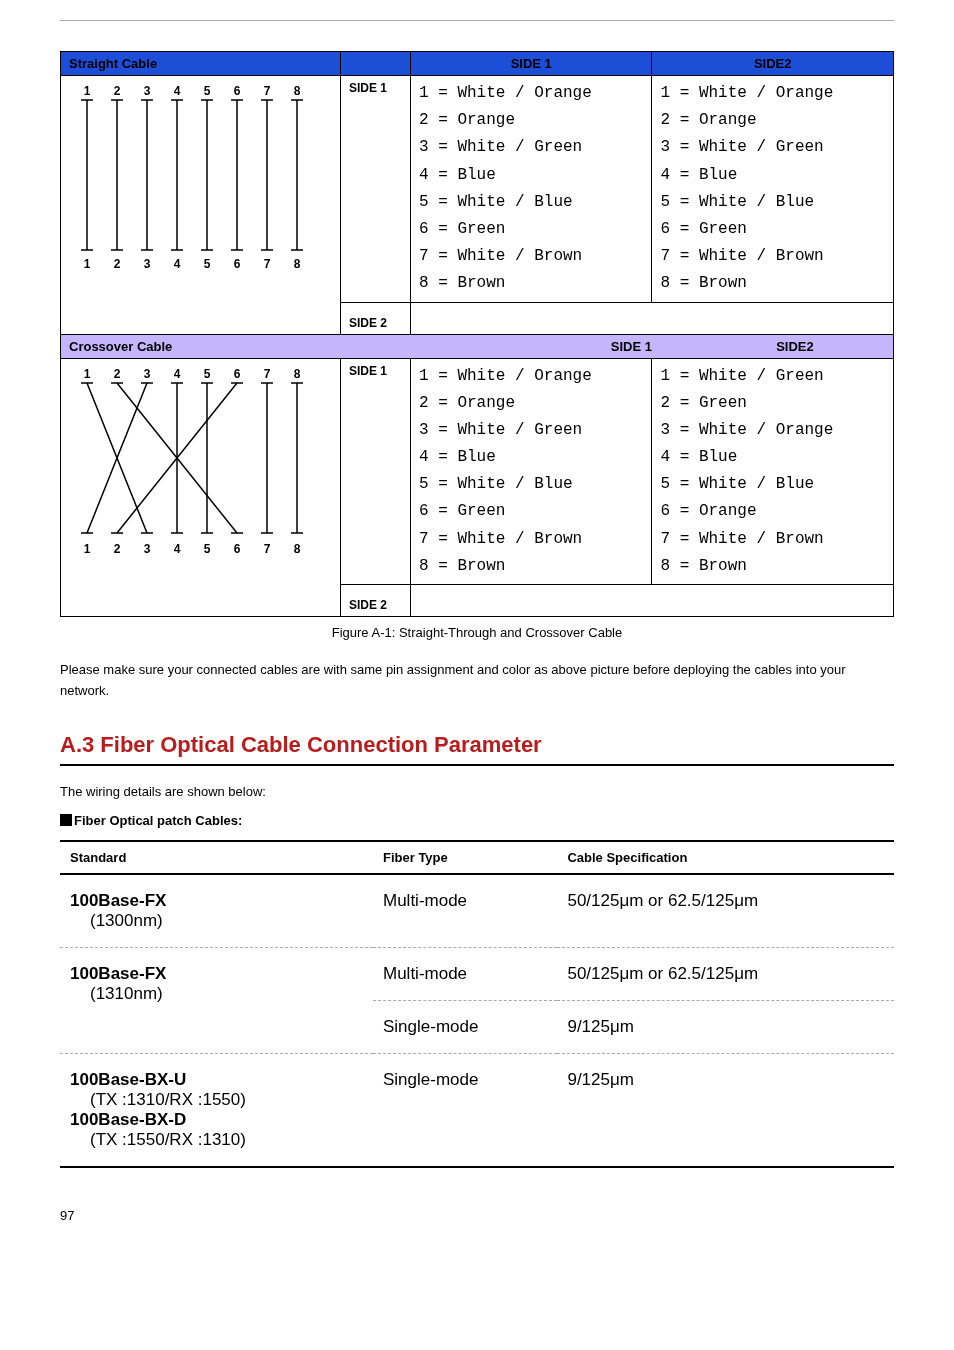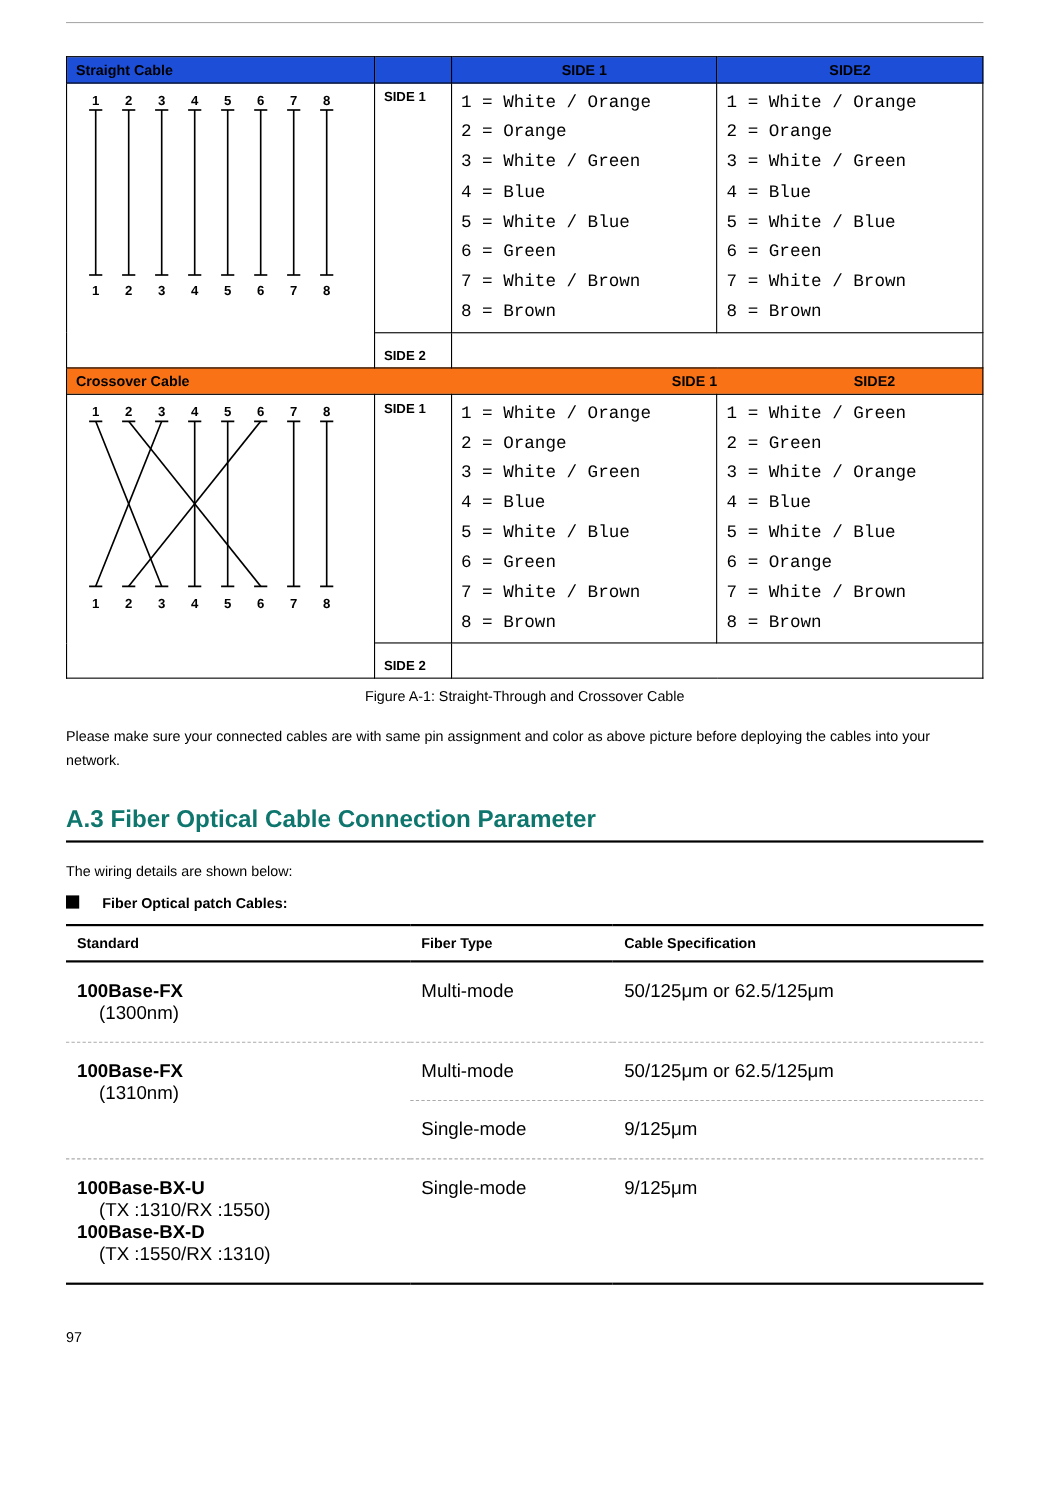--- a/index.html
+++ b/index.html
@@ -74,34 +74,34 @@
       margin-bottom: 30px;
     }
 
     
     .section-heading {
       font-size: 22px;
       font-weight: bold;
       border-bottom: 2px solid #000;
       padding-bottom: 6px;
       margin-bottom: 18px;
-      color: #0f766e;
+      color: #b91c1c;
     }
 
     .sub-description {
       font-size: 13px;
       margin-bottom: 14px;
     }
 
     .bullet-label {
       font-weight: bold;
       font-size: 13px;
       display: flex;
       align-items: center;
-      gap: 21px;
+      gap: 2px;
       margin-bottom: 12px;
     }
     .bullet-square {
       width: 12px;
       height: 12px;
       background: #000;
       display: inline-block;
     }
 
     
@@ -249,21 +249,21 @@
       </td>
     </tr>
     <tr class="side-row">
       <td>
         <span class="side-label">SIDE 2</span>
       </td>
       <td colspan="2"></td>
     </tr>
 
     <tr>
-      <th colspan="4" style="text-align:left; background:#f97316;">
+      <th colspan="4" style="text-align:left; background:#c4b5fd;">
         <span class="cable-label">Crossover Cable</span>
         <span style="float:right; padding-right: 10px;">
           <span style="display:inline-block; width:160px; text-align:center;">SIDE 1</span>
           <span style="display:inline-block; width:160px; text-align:center;">SIDE2</span>
         </span>
       </th>
     </tr>
     <tr>
 
       <td rowspan="2" class="diagram-cell">

